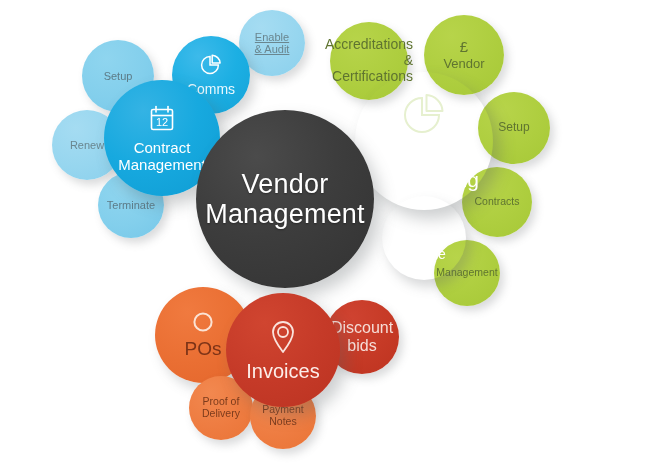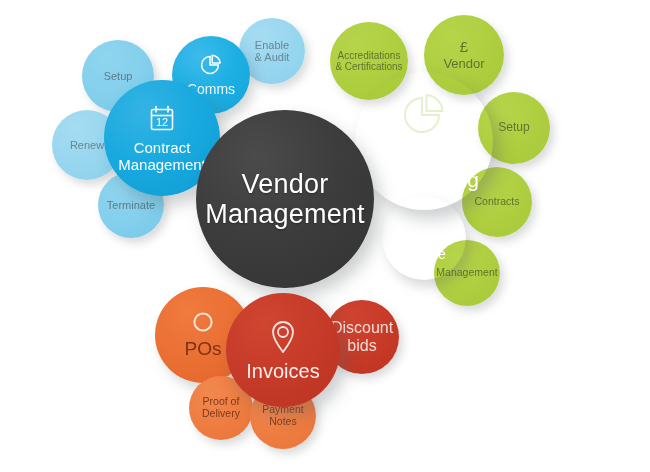--- a/index.html
+++ b/index.html
@@ -101,21 +101,21 @@
   }
   .sat-orange {
     background: radial-gradient(circle at 34% 26%, #f2884f 0%, #ee7c41 55%, #e97436 100%);
     color: #7c3b1c;
   }
   .sat-red {
     background: radial-gradient(circle at 34% 26%, #cf4331 0%, #c63a26 55%, #bd3320 100%);
     color: #f6ddd7;
   }
   .sat .label { font-size: 11px; font-weight: 400; }
-  .sat-xs .label { font-size: 10px; }
+  .sat-xs .label { font-size: 14px; text-align: right; }
   .sat-sm .label { font-size: 10.5px; }
 
   
   .icon { display: block; }
   .icon svg { display: block; }
   .icon-gap { margin-bottom: 4px; }
   .glyph {
     display: block;
     line-height: 1;
   }
@@ -130,21 +130,21 @@
   </div>
 
   <div class="bubble sat sat-blue-lt sh-sm" style="left:52px; top:110px; width:70px; height:70px;">
     <span class="label">Renew</span>
   </div>
 
   <div class="bubble sat sat-blue sh-sm" style="left:98px; top:172px; width:66px; height:66px;">
     <span class="label">Terminate</span>
   </div>
 
-  <div class="bubble sat sat-blue-lt sh-sm" style="left:239px; top:18px; width:66px; height:66px;">
+  <div class="bubble sat sat-blue-lt sh-sm" style="left:239px; top:10px; width:66px; height:66px;text-decoration:underline;">
     <span class="label">Enable
 &amp; Audit</span>
   </div>
 
   <div class="bubble hub-comms sh-md" style="left:172px; top:36px; width:78px; height:78px;">
     <span class="icon icon-gap">
       <svg width="26" height="26" viewBox="0 0 26 26">
         <path d="M12 4.6 A8.4 8.4 0 1 0 20.4 13 L12 13 Z" fill="none" stroke="#ffffff" stroke-width="1.5"></path>
         <path d="M14.2 3.2 L14.2 11.1 L22.1 11.1 A8.4 8.4 0 0 0 14.2 3.2 Z" fill="none" stroke="#ffffff" stroke-width="1.5" stroke-linejoin="round"></path>
       </svg>

